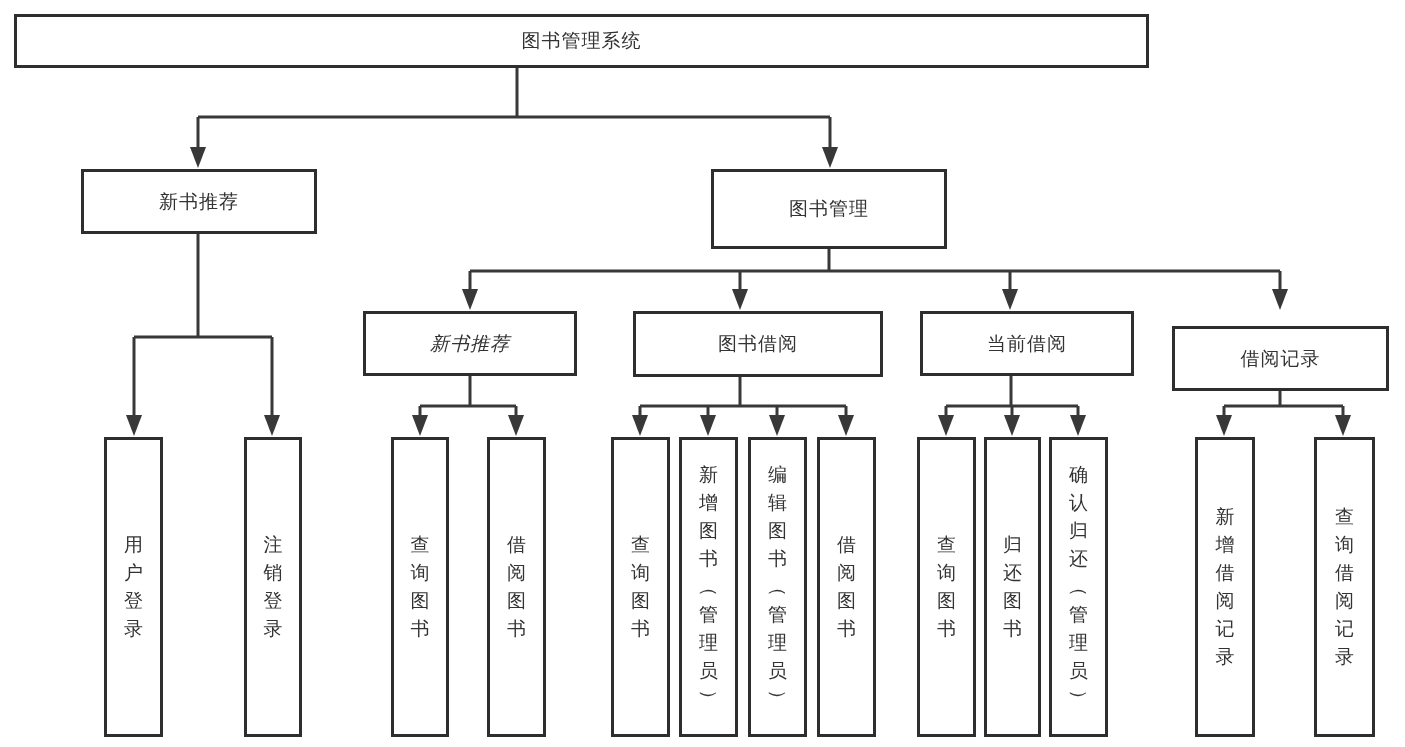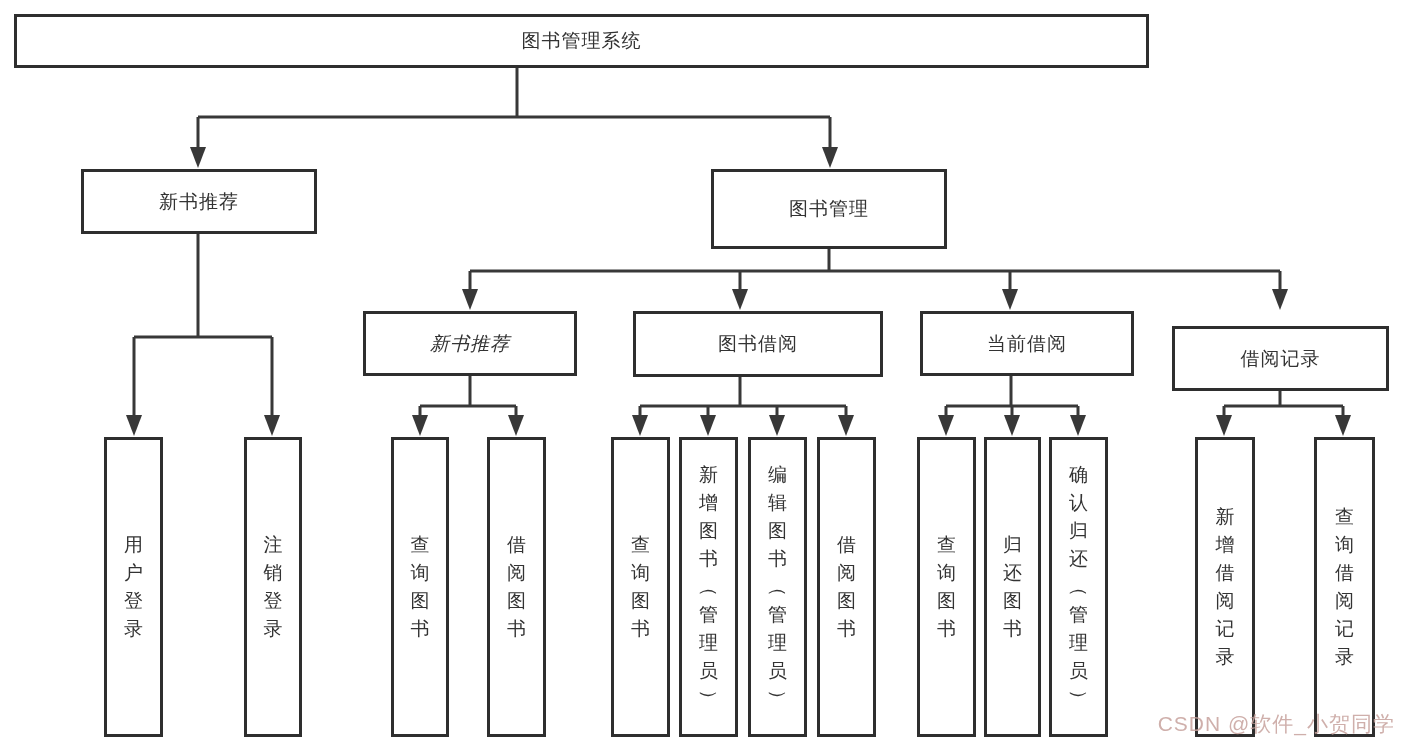--- a/index.html
+++ b/index.html
@@ -190,14 +190,13 @@
         <span class="vlabel">
           <span class="vchar">查</span>
           <span class="vchar">询</span>
           <span class="vchar">借</span>
           <span class="vchar">阅</span>
           <span class="vchar">记</span>
           <span class="vchar">录</span>
         </span>
       </div>
     </div>
-  <div class="watermark">CSDN @软件_小贺同学</div>
 </div>
 
 </body></html>

